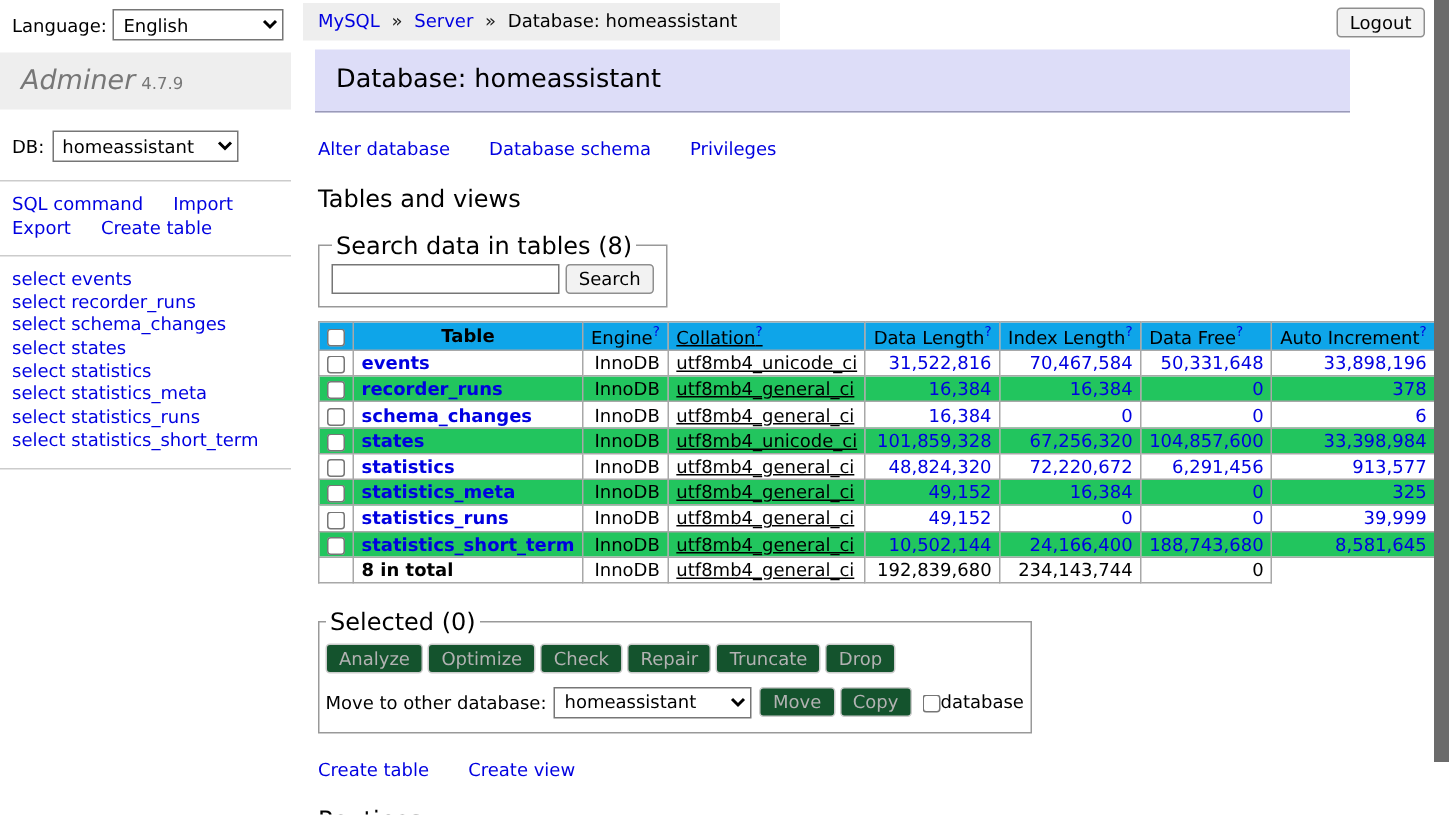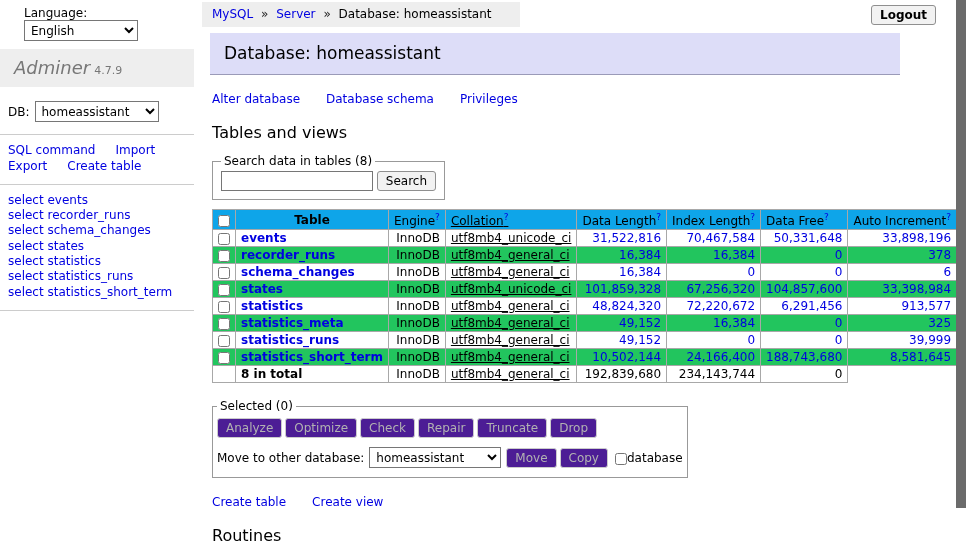--- a/index.html
+++ b/index.html
@@ -6,21 +6,21 @@
   html,body { margin:0; padding:0; }
   body {
     width:966px; height:543px; overflow:hidden; position:relative;
     font-family:"DejaVu Sans","Liberation Sans",sans-serif;
     font-size:12px; color:#000; background:#fff;
   }
   a { color:#0000e0; text-decoration:none; cursor:pointer; }
 
   
   #sidebar { position:absolute; left:0; top:0; width:200px; }
-  .lang-row { padding:6px 24px 5px; }
+  .lang-row { padding:6px 8px 5px; }
   .lang-row label { margin-right:4px; }
   select {
     font-family:"DejaVu Sans","Liberation Sans",sans-serif; font-size:12px;
     border:1px solid #767676; background:#fff; height:21px; padding:0 2px;
   }
   .lang-row select { width:114px; }
   #logo-block { background:#eee; width:194px; padding:8px 0 9px 14px; margin-top:3px; }
   #logo-block .logo { font-style:italic; font-size:18px; color:#777; }
   #logo-block .version { font-size:11px; color:#777; margin-left:4px; }
   .db-row { padding:14px 8px 12px; }
@@ -31,47 +31,47 @@
   .side-actions a { margin-right:20px; }
   #sidebar-table-links { padding:8px 8px 10px; line-height:1.28; }
   #sidebar-table-links a { display:block; }
 
   
   #breadcrumb {
     position:absolute; left:202px; top:2px; background:#eee;
     padding:5px 28px 6px 10px; white-space:nowrap;
   }
   #breadcrumb .sep { color:#222; margin:0 4px; }
-  #logout-btn { position:absolute; top:5px; right:30px;font-weight:bold; }
+  #logout-btn { position:absolute; top:5px; right:16px; }
   button {
     font-family:"DejaVu Sans","Liberation Sans",sans-serif; font-size:12px;
     background:#f2f2f2; border:1px solid #8f8f8f; border-radius:3px;
     padding:2px 8px; color:#000; cursor:pointer;
   }
   button:disabled {
-    color:#b2b2b2; border-color:#ccc; background:#4c1d95; cursor:default;
+    color:#b2b2b2; border-color:#ccc; background:#14532d; cursor:default;
   }
 
   
   #main { position:absolute; left:202px; top:27px; width:700px; }
   #page-title {
     background:#ddddf8; border-bottom:1px solid #9a9ab8;
     margin:6px 0 0 8px; padding:10px 14px 11px; width:690px;
     font-size:17px; font-weight:normal;
   }
   #content { padding-left:10px; }
   .links-row { margin-top:17px; }
   .links-row a { margin-right:26px; }
   h3 { font-size:16px; font-weight:normal; margin:17px 0 7px; }
 
   fieldset {
     border:1px solid #999; margin:5px 0 0; padding:3px 8px 8px;
     display:inline-block;
   }
-  fieldset legend { font-size:12px; padding:0 3px; }
+  fieldset legend { font-size:16px; padding:0 3px; }
   #search-input {
     width:152px; height:20px; border:1px solid #767676; padding:1px 4px;
     font-family:"DejaVu Sans","Liberation Sans",sans-serif; font-size:12px;
   }
 
   
   table { border-collapse:collapse; margin-top:9px; font-size:12px; }
   th,td { border:1px solid #a8a8a8; padding:1px 5px; height:16px; white-space:nowrap; }
   thead th { background:#0ea5e9; font-weight:normal; text-align:left; }
   thead th.c-table { font-weight:bold; text-align:center; }
@@ -123,20 +123,21 @@
   </div>
 
   <hr class="side-sep">
 
   <div id="sidebar-table-links">
       <a>select events</a>
       <a>select recorder_runs</a>
       <a>select schema_changes</a>
       <a>select states</a>
       <a>select statistics</a>
+      <a>select statistics_meta</a>
       <a>select statistics_runs</a>
       <a>select statistics_short_term</a>
     </div>
 
   <hr class="side-sep">
 </div>
 
 <div id="breadcrumb">
   <a>MySQL</a>
   <span class="sep">»</span>

